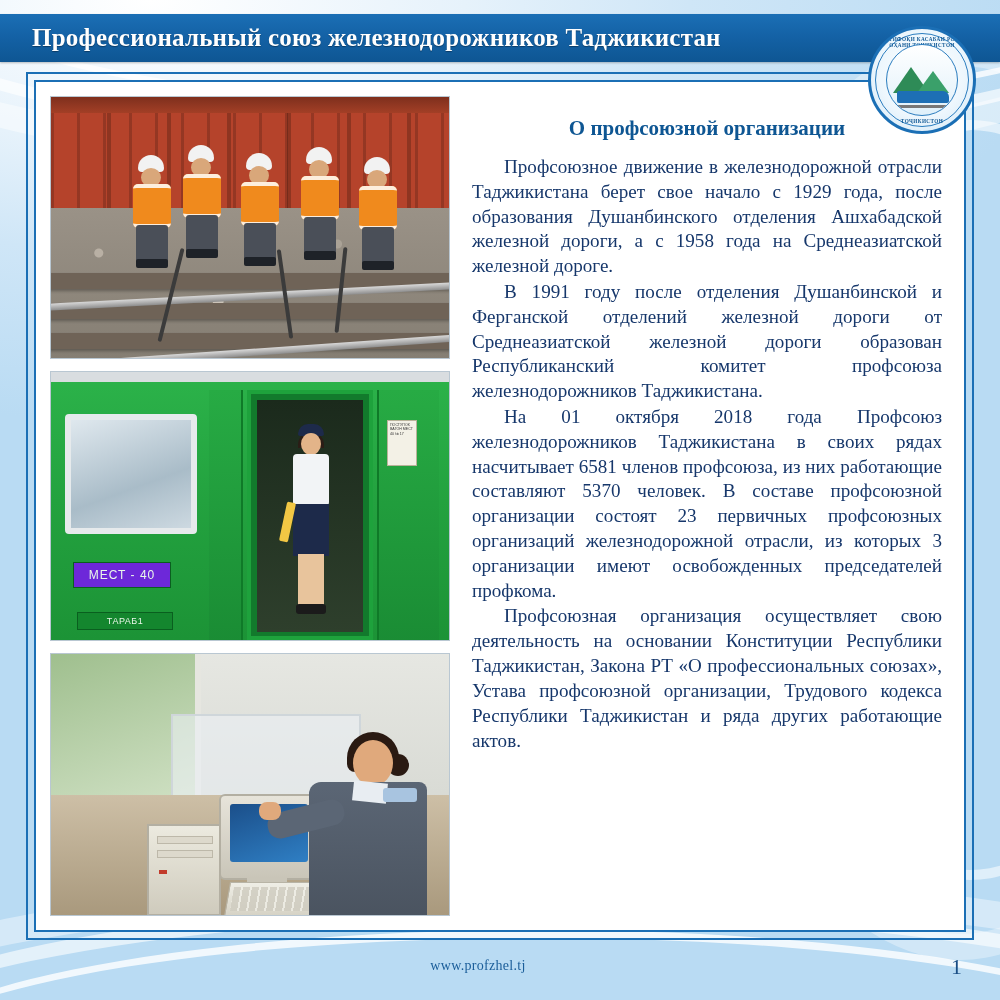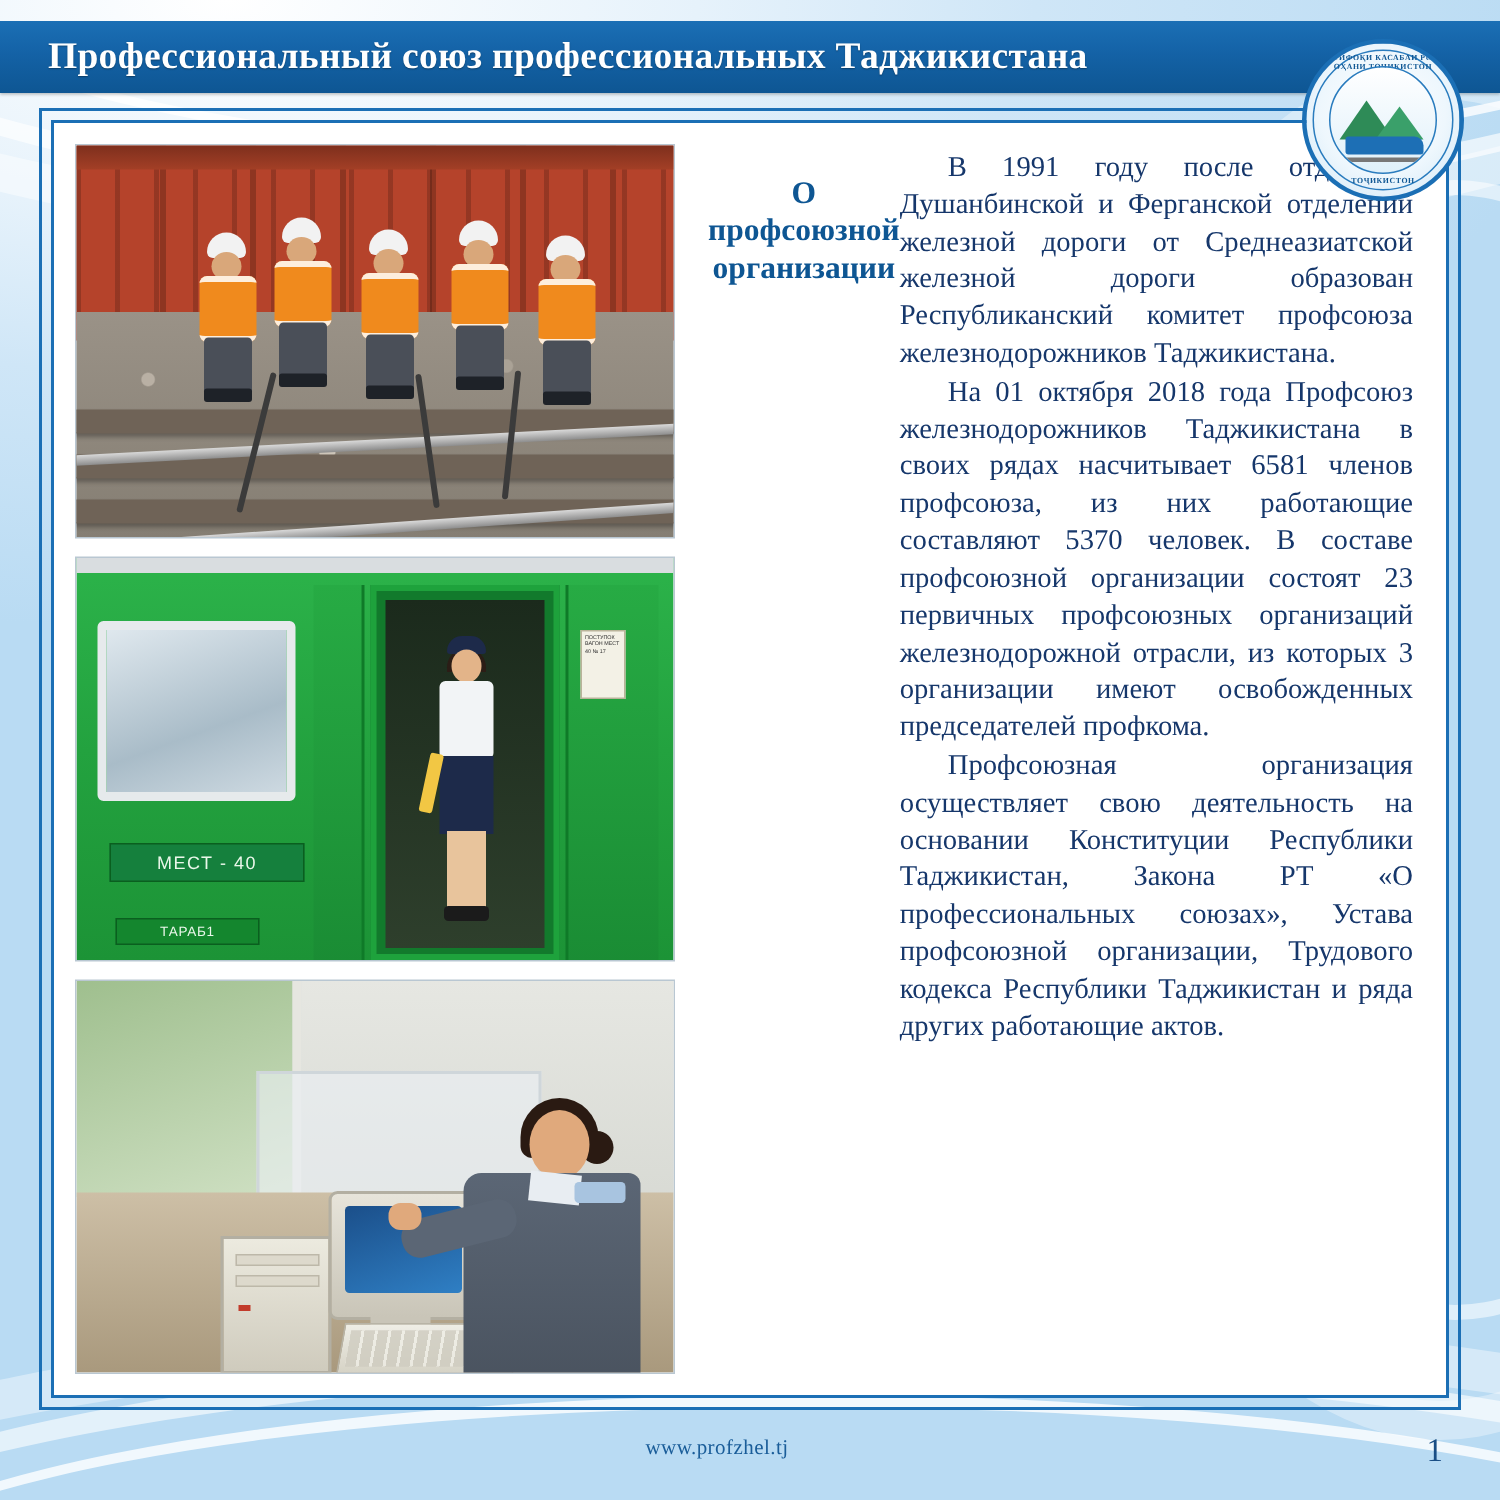--- a/index.html
+++ b/index.html
@@ -270,22 +270,22 @@
     position:absolute; left:158px; top:18px; width:34px; height:252px;
     background: linear-gradient(180deg,#27ab44,#1a8c34);
     border-right:2px solid #0f7a28;
   }
   .p2 .panel-right {
     position:absolute; left:326px; top:18px; width:62px; height:252px;
     background: linear-gradient(180deg,#27ab44,#1a8c34);
     border-left:2px solid #0f7a28;
   }
   .p2 .plate {
-    position:absolute; left:22px; top:190px; width:130px; height:26px;
-    background:#15803d; color:#eaf7ea; font-size:12px;
+    position:absolute; left:22px; top:190px; width:98px; height:26px;
+    background:#6d28d9; color:#eaf7ea; font-size:12px;
     display:flex; align-items:center; justify-content:center;
     letter-spacing:1px; border:1px solid #0a5f1f;
     font-family:"Liberation Sans", sans-serif;
   }
   .p2 .plate2 {
     position:absolute; left:26px; top:240px; width:96px; height:18px;
     background:#14862e; color:#eaf7ea; font-size:9px;
     display:flex; align-items:center; justify-content:center;
     letter-spacing:0.5px; border:1px solid #0a5f1f;
     font-family:"Liberation Sans", sans-serif;
@@ -362,20 +362,21 @@
   .p3 .woman .arm { position:absolute; right:92px; top:74px; width:78px; height:26px; background:#5b6675; border-radius:12px; transform: rotate(-14deg); }
   .p3 .woman .hand { position:absolute; right:156px; top:70px; width:22px; height:18px; background:#e0a97c; border-radius:8px; }
   .p3 .woman .epaulette { position:absolute; right:20px; top:56px; width:34px; height:14px; background:#a8c4e0; border-radius:3px; }
   .p3 .woman .collar { position:absolute; right:50px; top:50px; width:34px; height:20px; background:#e8edf2; transform: rotate(6deg); }
 
   
   .textcol {
     flex: 1;
     padding: 4px 6px 0 8px;
     display: flex;
+    flex-direction: column;
   }
   .section-title {
     text-align: center;
     color: #0e5693;
     font-weight: bold;
     font-size: 21px;
     margin: 16px 0 14px 0;
   }
   .body-text {
     color: #16376b;
@@ -421,21 +422,21 @@
   <div class="wave w2"></div>
   <div class="wave w3"></div>
   <div class="wave b1"></div>
   <div class="wave b2"></div>
   <div class="wave b3"></div>
   <div class="sidewave"></div>
   <div class="sidewave2"></div>
 </div>
 
 <div class="header-band">
-  <div class="header-title">Профессиональный союз профессиональных Таджикистана</div>
+  <div class="header-title">Профессиональный союз железнодорожников Таджикистан</div>
 </div>
 
 <div class="emblem">
   <div class="ring-text"></div>
   <div class="emblem-caption-top">ИТТИФОҚИ КАСАБАИ РОҲИ ОҲАНИ ТОҶИКИСТОН</div>
   <div class="inner">
     <div class="mountain"></div>
     <div class="mountain2"></div>
     <div class="train"></div>
     <div class="rail"></div>
@@ -555,20 +556,21 @@
           <div class="arm"></div>
             <div class="hand"></div>
         </div>
       </div>
 
     </div>
 
     <div class="textcol">
       <div class="section-title">О профсоюзной организации</div>
       <div class="body-text">
+        <p>Профсоюзное движение в железнодорожной отрасли Таджикистана берет свое начало с 1929 года, после образования Душанбинского отделения Ашхабадской железной дороги, а с 1958 года на Среднеазиатской железной дороге.</p>
         <p>В 1991 году после отделения Душанбинской и Ферганской отделений  железной дороги от Среднеазиатской железной дороги образован Республиканский комитет профсоюза железнодорожников Таджикистана.</p>
         <p>На 01 октября 2018 года Профсоюз железнодорожников Таджикистана в своих рядах насчитывает 6581 членов профсоюза, из них работающие составляют 5370 человек. В составе профсоюзной организации состоят 23 первичных профсоюзных организаций железнодорожной отрасли, из которых 3 организации имеют освобожденных председателей профкома.</p>
         <p>Профсоюзная организация осуществляет свою деятельность на основании Конституции Республики Таджикистан, Закона РТ «О профессиональных союзах», Устава профсоюзной организации, Трудового кодекса Республики Таджикистан и ряда других работающие актов.</p>
       </div>
     </div>
 
   </div>
 </div>
 
 <div class="footer">

